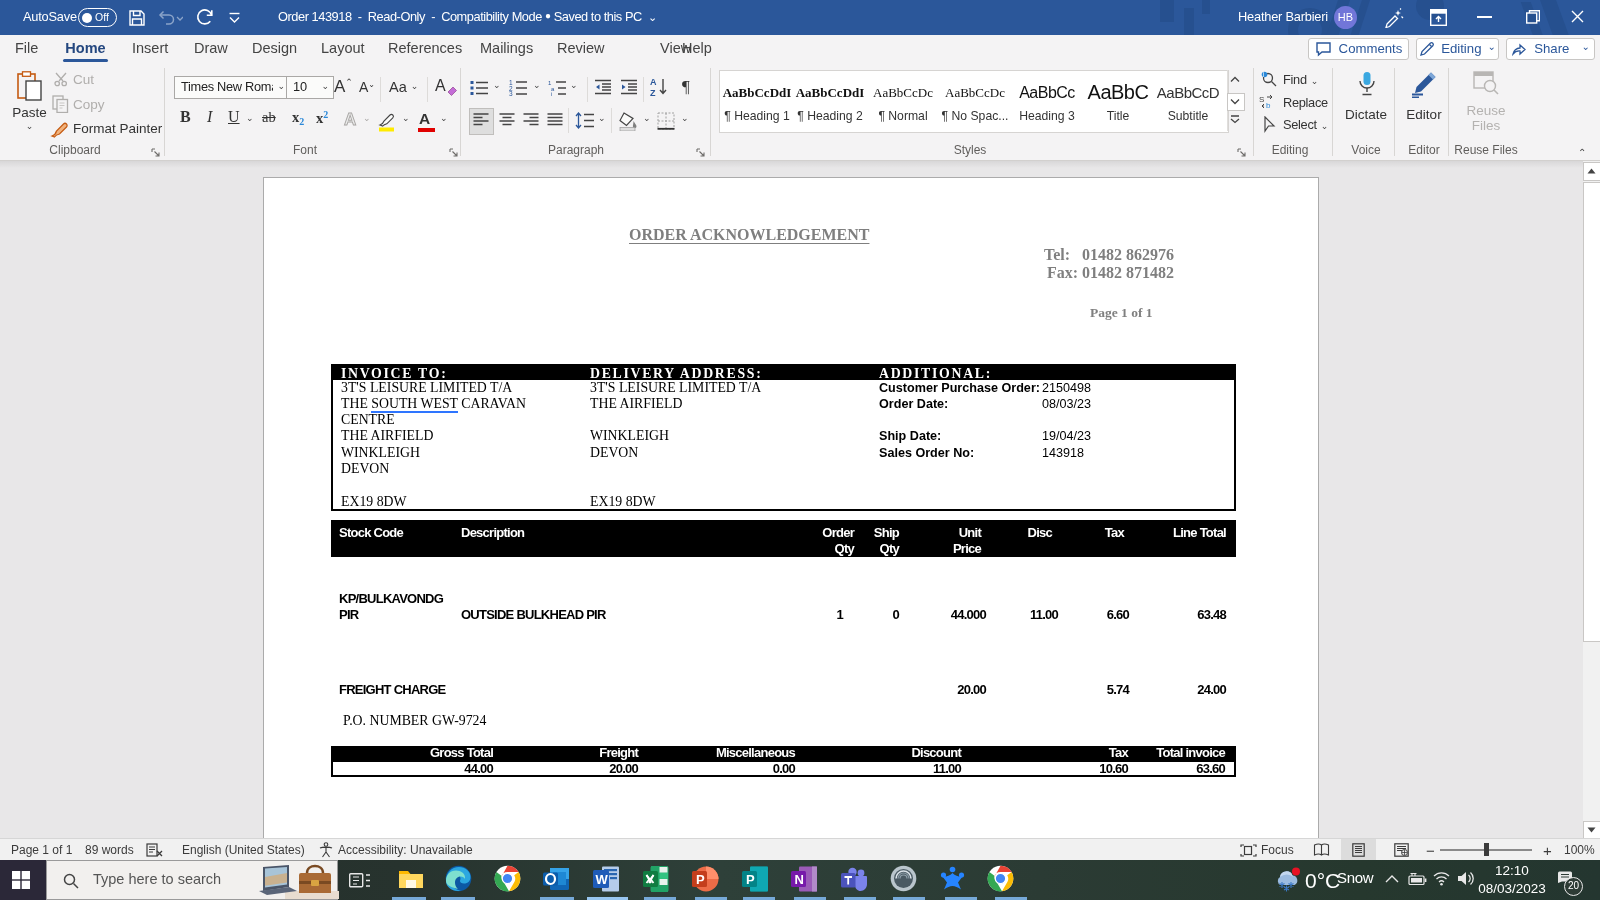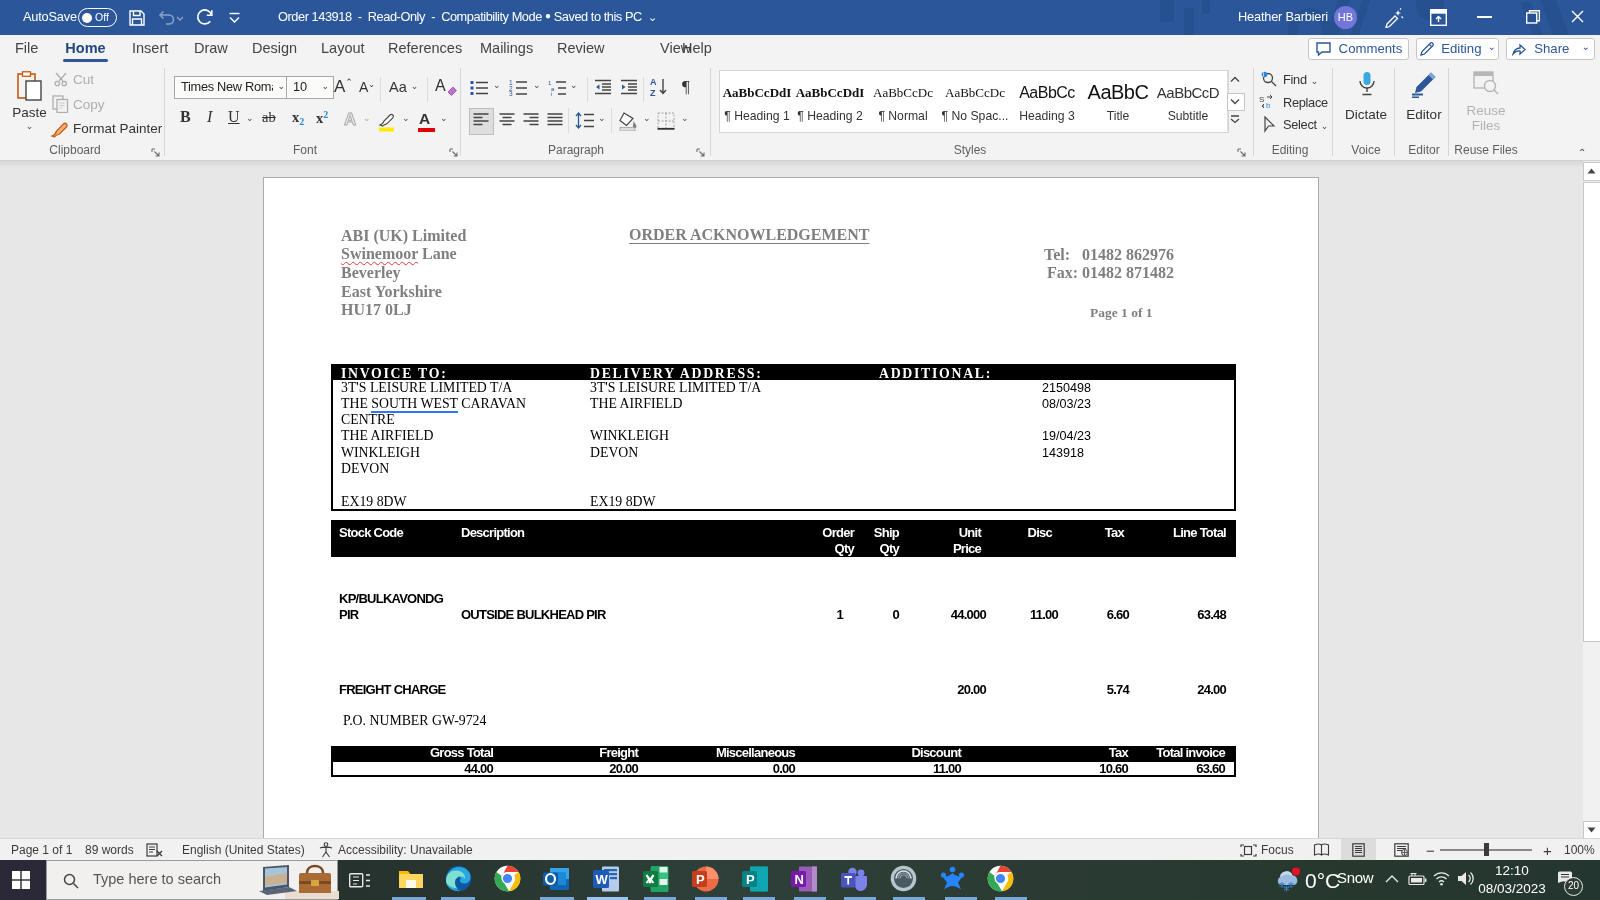--- a/index.html
+++ b/index.html
@@ -378,33 +378,33 @@
     <circle cx="17" cy="15" r="5.5" fill="#f4f3f4" stroke="#b8b6b4" stroke-width="1.4"></circle>
     <path d="M21 19 l4 4" stroke="#b8b6b4" stroke-width="1.6"></path>
   </svg>
   <div class="abs" style="left:1456px;top:40px;width:60px;text-align:center;font-size:13.5px;color:#b4b2b0;line-height:15px;">Reuse<br>Files</div>
   <div class="grouplabel" style="left:1441px;width:90px;">Reuse Files</div>
   <div class="abs" style="left:1578px;top:84px;font-size:10px;color:#444;">⌃</div>
 </div>
 <div id="doc" class="abs">
   <div id="page">
 
-    <div class="abs serif greyb" style="left:77px;top:48.5px;line-height:18.7px;font-size:16px;">ABI (UK) Limited<br><span class="sq">Swinemoor</span> Lane<br>Beverley<br>East Yorkshire<br>HU17 0LJ</div>
     <div class="abs serif greyb" style="left:365px;top:47.5px;font-size:16px;text-decoration:underline;text-underline-offset:2.5px;">ORDER ACKNOWLEDGEMENT</div>
     <div class="abs serif greyb" style="left:700px;top:67.5px;width:210px;line-height:18.7px;font-size:16px;text-align:right;">Tel:&nbsp;&nbsp; 01482 862976<br>Fax: 01482 871482</div>
     <div class="abs serif greyb" style="left:826px;top:126.5px;font-size:13.5px;">Page 1 of 1</div>
 
     <div class="abs" style="left:67px;top:186px;width:905px;height:147px;">
       <div class="abs" style="left:0;top:0;width:905px;height:16px;background:#000;"></div>
       <div class="abs serif wht" style="left:10px;top:1.5px;">INVOICE TO:</div>
       <div class="abs serif wht" style="left:259px;top:1.5px;">DELIVERY ADDRESS:</div>
       <div class="abs serif wht" style="left:548px;top:1.5px;">ADDITIONAL:</div>
       <div class="abs" style="left:0;top:16px;width:901px;height:129px;border:2px solid #000;border-top:none;background:#fff;"></div>
       <div class="abs serif blk" style="left:10px;top:15.5px;line-height:16.3px;">3T'S LEISURE LIMITED T/A<br>THE <span class="gq">SOUTH WEST</span> CARAVAN<br>CENTRE<br>THE AIRFIELD<br>WINKLEIGH<br>DEVON<br><br>EX19 8DW</div>
       <div class="abs serif blk" style="left:259px;top:15.5px;line-height:16.3px;">3T'S LEISURE LIMITED T/A<br>THE AIRFIELD<br><br>WINKLEIGH<br>DEVON<br><br><br>EX19 8DW</div>
+      <div class="abs sansb" style="left:548px;top:15.5px;line-height:16.3px;">Customer Purchase Order:<br>Order Date:<br><br>Ship Date:<br>Sales Order No:</div>
       <div class="abs sans" style="left:711px;top:15.5px;line-height:16.3px;">2150498<br>08/03/23<br><br>19/04/23<br>143918</div>
     </div>
 
     <div class="abs" style="left:67px;top:342px;width:905px;height:37px;background:#000;"></div>
     <div class="abs cal wht2" style="left:75px;top:347px;">Stock Code</div>
     <div class="abs cal wht2" style="left:197px;top:347px;">Description</div>
     <div class="abs cal wht2 ra" style="left:490px;top:347px;width:100px;line-height:15.7px;">Order<br>Qty</div>
     <div class="abs cal wht2 ra" style="left:535px;top:347px;width:100px;line-height:15.7px;">Ship<br>Qty</div>
     <div class="abs cal wht2 ra" style="left:617px;top:347px;width:100px;line-height:15.7px;">Unit<br>Price</div>
     <div class="abs cal wht2 ra" style="left:688px;top:347px;width:100px;">Disc</div>

